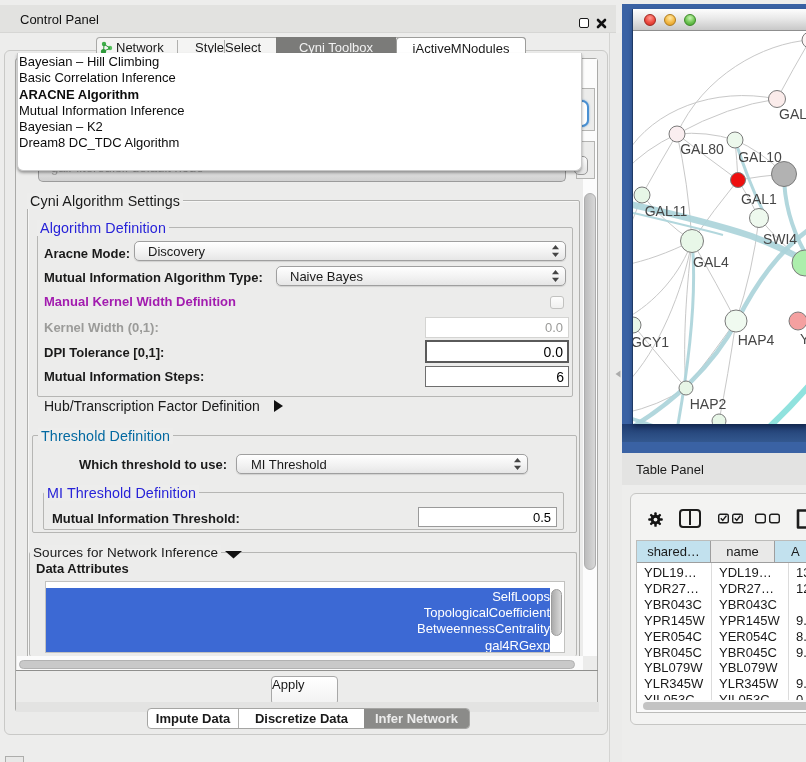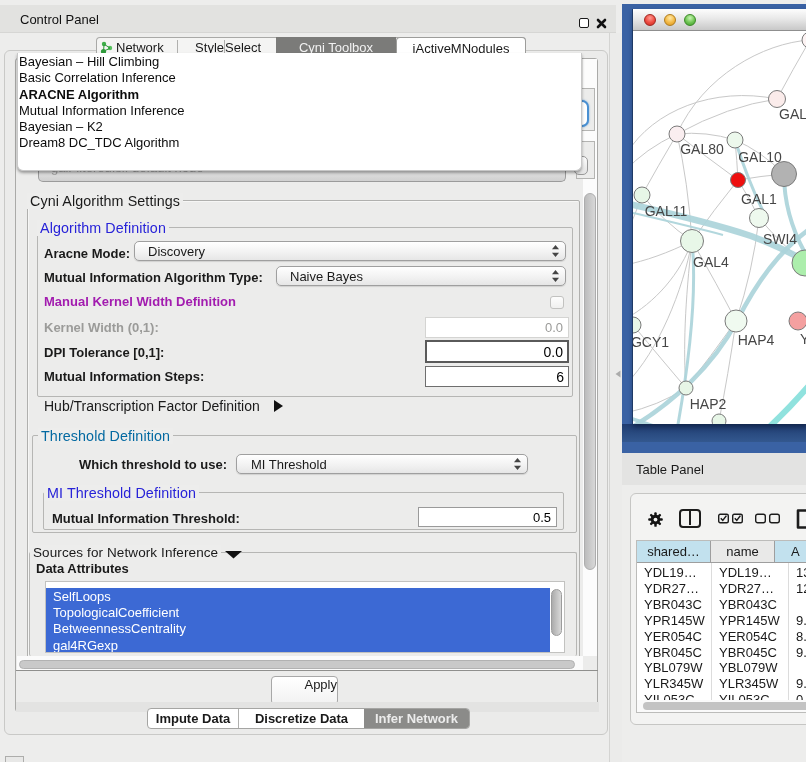--- a/index.html
+++ b/index.html
@@ -122,21 +122,21 @@
 <div class="abs tfield" style="left:418px;top:507px;width:139px;height:20px;border:1px solid #9a9a9a;color:#000;padding:2px 5px 0 0;">0.5</div>
 
 <div class="abs" style="left:29px;top:552px;width:548px;height:104px;border:1px solid #b6b6b4;border-bottom:none;border-radius:2px;"></div>
 <div class="grouplbl" style="left:30px;top:545px;font-size:13.5px;">Sources for Network Inference</div>
 <svg class="abs" style="left:224px;top:549px;z-index:5;" width="19" height="10" viewBox="0 0 19 10">
     <path d="M1 2 L18 2 L9.5 9.5 Z" fill="#111"></path>
   </svg>
 
 <div class="abs bold" style="left:36px;top:561px;">Data Attributes</div>
 
-<div class="abs" style="left:45px;top:581px;width:520px;height:72px;background:#fff;border:1px solid #c2c2c0;overflow:hidden;">
+<div class="abs" style="left:45px;top:581px;width:520px;height:72px;background:#fff;border:1px solid #c2c2c0;overflow:hidden;text-align:right;">
   <div class="abs" style="left:0;top:6px;width:504px;height:66px;background:#3c69d4;color:#fff;font-size:13px;line-height:16.4px;padding:0.5px 0 0 7px;">
     SelfLoops<br>TopologicalCoefficient<br>BetweennessCentrality<br>gal4RGexp
   </div>
   <div class="abs" style="right:2px;top:7px;width:11px;height:47px;background:linear-gradient(90deg,#ababab,#d9d9d9);border-radius:6px;border:1px solid #9c9c9c;"></div>
 </div>
 
 <div class="abs" style="left:17px;top:656px;width:566px;height:14px;background:#fbfbfb;">
   <div class="abs" style="left:2px;top:4px;width:556px;height:9px;background:#c9c9c9;border-radius:5px;border:1px solid #b2b2b2;"></div>
 </div>
 
@@ -144,21 +144,21 @@
 
 <div class="abs" style="left:583px;top:59px;width:14px;height:597px;background:#fcfcfc;">
   <div class="abs" style="left:1px;top:134px;width:12px;height:377px;background:linear-gradient(90deg,#bcbcbc,#d8d8d8);border-radius:6px;border:1px solid #adadad;"></div>
 </div>
 
 <div class="abs" style="left:576px;top:88px;width:19px;height:43px;border:1px solid #b4b4b2;background:#ececeb;"></div>
 <div class="abs" style="left:574px;top:100px;width:15px;height:27px;border:2.5px solid #4a90d2;border-radius:7px;background:#fff;box-shadow:0 0 2px rgba(74,144,210,0.8);"></div>
 <div class="abs" style="left:576px;top:141px;width:19px;height:38px;border:1px solid #b4b4b2;background:#ececeb;"></div>
 <div class="abs" style="left:574px;top:156px;width:14px;height:19px;border:1px solid #999;border-radius:5px;background:linear-gradient(#fdfdfd,#e2e2e2);"></div>
 
-<div class="abs" style="left:271px;top:676px;width:67px;height:29px;background:linear-gradient(#ffffff,#f2f2f2);border:1px solid #a8a8a8;border-radius:4px;text-align:right;line-height:15px;font-size:13px;">Apply</div>
+<div class="abs" style="left:271px;top:676px;width:67px;height:29px;background:linear-gradient(#ffffff,#f2f2f2);border:1px solid #a8a8a8;border-radius:4px;text-align:left;line-height:15px;font-size:13px;">Apply</div>
 
 <div class="abs" style="left:16px;top:702px;width:583px;height:10px;background:#e3e3e2;"></div>
 <div class="abs" style="left:147px;top:708px;width:323px;height:21px;border:1px solid #a5a5a3;border-radius:4px;background:#fff;display:flex;font-size:13px;font-weight:bold;z-index:6;">
   <div style="width:90px;display:flex;align-items:center;justify-content:center;">Impute Data</div>
   <div style="width:1px;background:#b0b0ae;"></div>
   <div style="width:125px;display:flex;align-items:center;justify-content:center;">Discretize Data</div>
   <div style="flex:1;background:#8b8b89;color:#ececec;display:flex;align-items:center;justify-content:center;border-radius:0 3px 3px 0;">Infer Network</div>
 </div>
 
 <div class="abs" style="left:5px;top:756px;width:19px;height:10px;background:#e8e8e7;border:1px solid #adadab;"></div>

